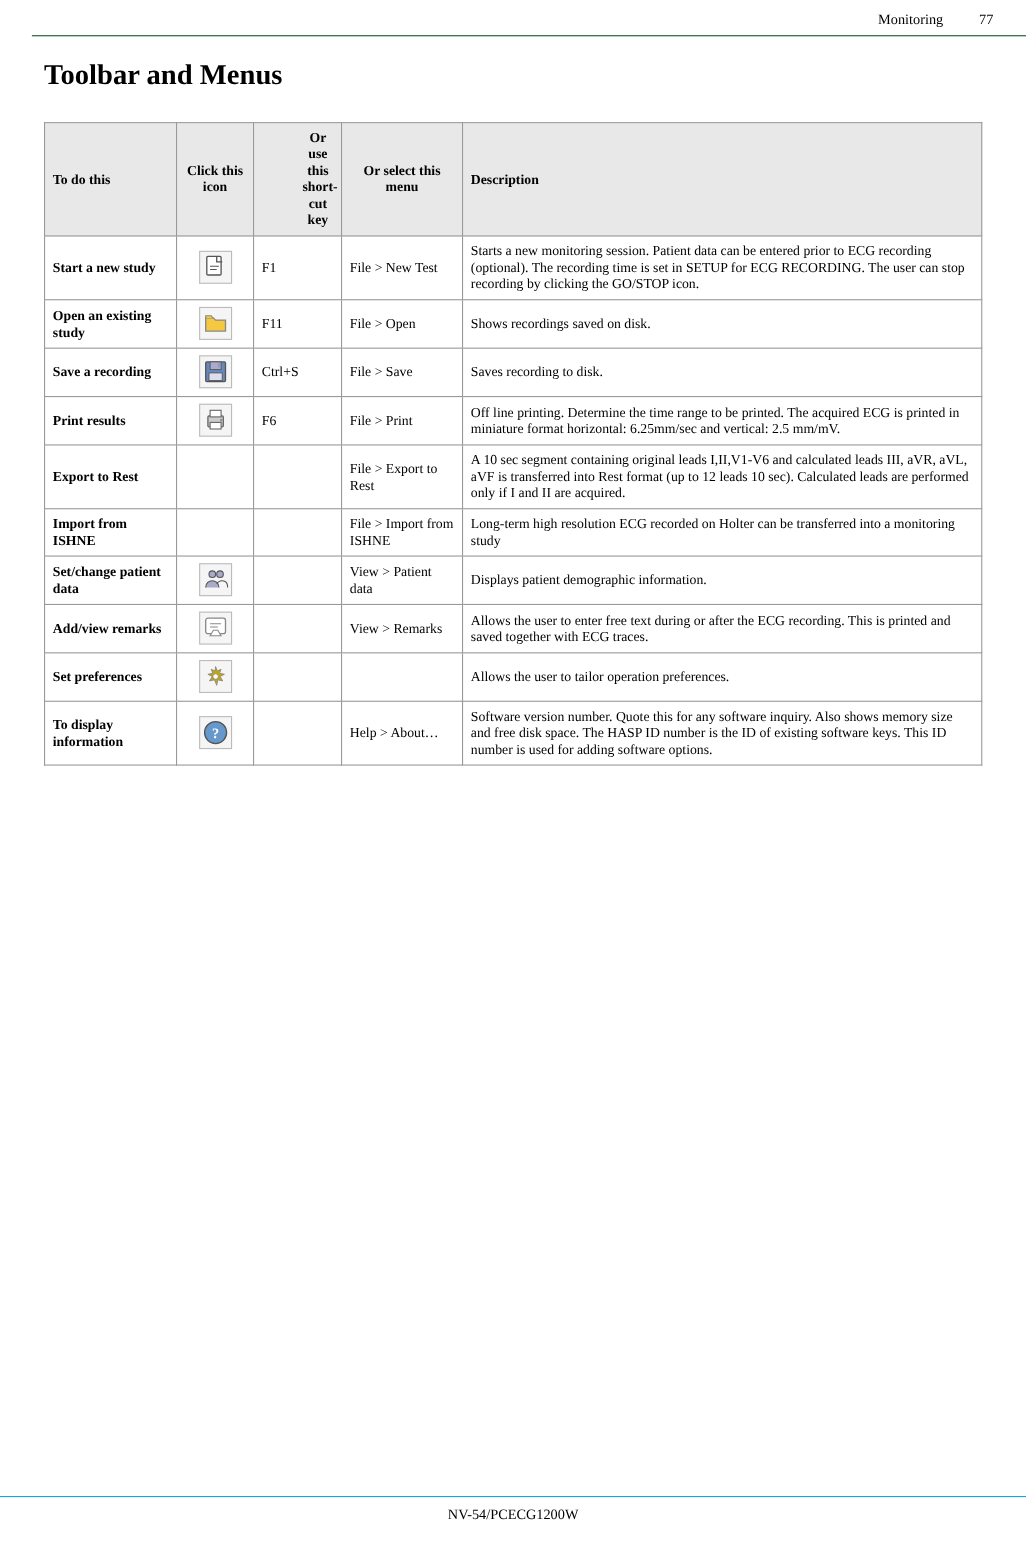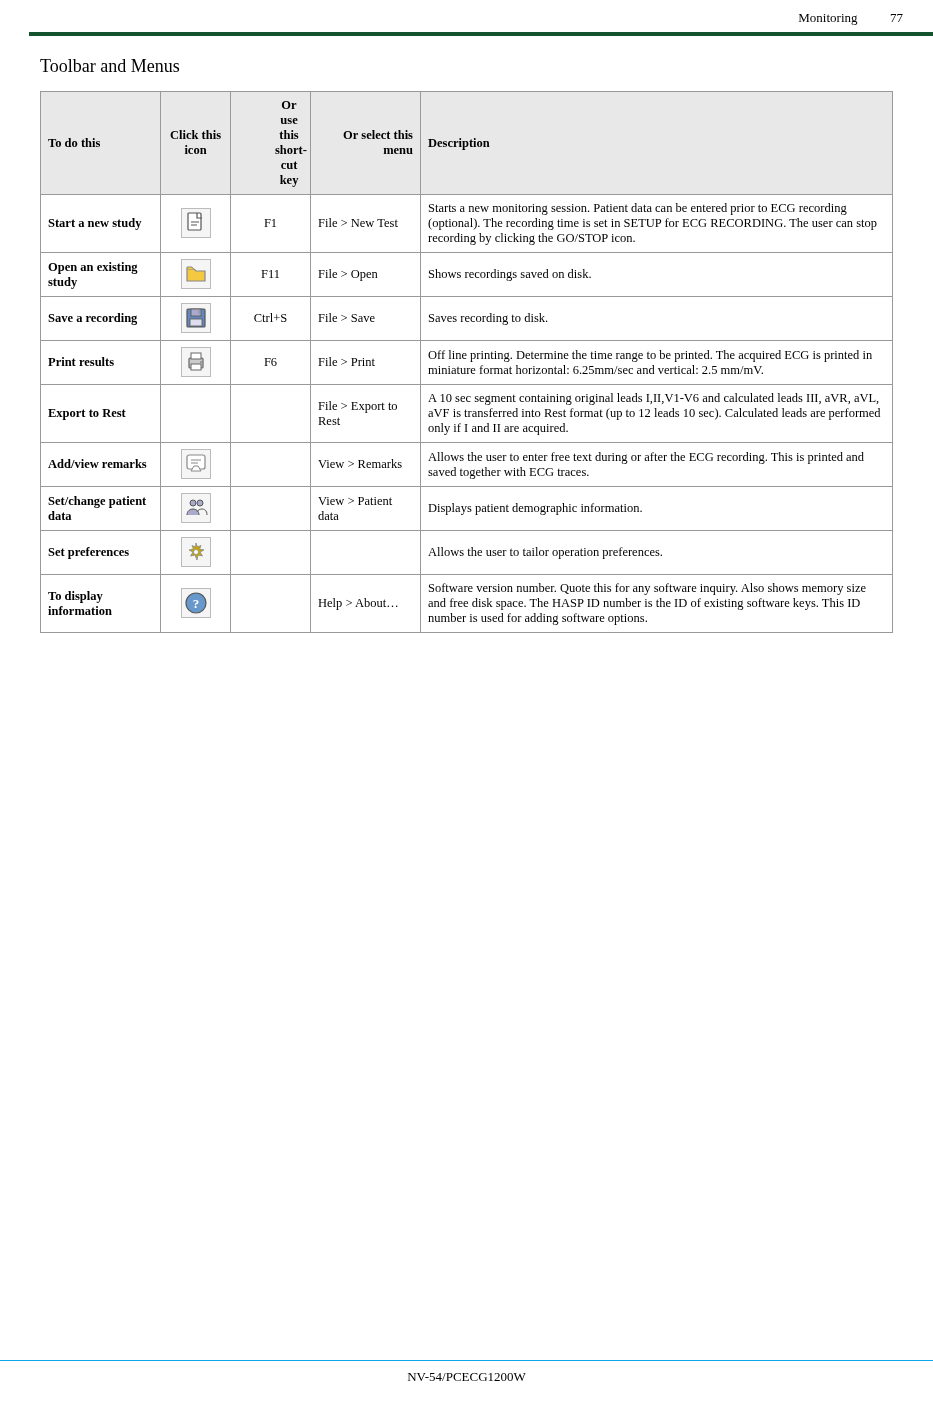--- a/index.html
+++ b/index.html
@@ -10,34 +10,34 @@
       color: #000;
       width: 933px;
       min-height: 1405px;
       position: relative;
     }
     .page-header {
       display: flex;
       justify-content: flex-end;
       align-items: center;
       padding: 10px 30px 6px 30px;
-      border-bottom: 4px solid #14532d;
+      border-bottom: 1px solid #14532d;
       margin-bottom: 10px;
       margin-left: 29px;
     }
     .page-header-text {
       font-size: 13px;
     }
     .page-content {
       padding: 10px 40px 30px 40px;
     }
     .page-title {
-      font-size: 18px;
-      font-weight: normal;
-      margin-bottom: 14px;
+      font-size: 26px;
+      font-weight: bold;
+      margin-bottom: 28px;
     }
     table {
       border-collapse: collapse;
       width: 100%;
       table-layout: fixed;
     }
     th, td {
       border: 1px solid #999;
       padding: 6px 7px;
       vertical-align: middle;
@@ -60,21 +60,20 @@
     .col-click { width: 70px; margin-top: 12px; }
     .col-shortcut { width: 80px; }
     .col-menu { width: 110px; }
     .col-desc { width: auto; }
 
     td.icon-cell {
       text-align: center;
       vertical-align: middle;
     }
     td.shortcut-cell {
-      text-align: center;
       vertical-align: middle;
     }
     td.menu-cell {
       vertical-align: middle;
     }
     td.label-cell {
       font-weight: bold;
       vertical-align: middle;
     }
 
@@ -102,21 +101,21 @@
 
 <div class="page-content">
   <h1 class="page-title">Toolbar and Menus</h1>
 
   <table>
     <thead>
       <tr>
         <th class="col-todo" style="text-align:left;vertical-align:middle;">To do this</th>
         <th class="col-click" style="text-align:center;">Click this icon</th>
         <th class="col-shortcut" style="text-align:center;padding-left:44px;">Or use this short-cut key</th>
-        <th class="col-menu" style="text-align:right;">Or select this menu</th>
+        <th class="col-menu" style="text-align:center;">Or select this menu</th>
         <th class="col-desc" style="text-align:left;">Description</th>
       </tr>
     </thead>
     <tbody id="table-body">
     <tr>
           <td class="label-cell">Start a new study</td>
           <td class="icon-cell"><div style="display: inline-flex; align-items: center; justify-content: center; width: 30px; height: 30px; border: 1px solid rgb(187, 187, 187); background: rgb(245, 245, 245);">
               <svg width="24" height="24" viewBox="0 0 24 24" fill="none" xmlns="http://www.w3.org/2000/svg">
     <rect x="4" y="2" width="13" height="17" rx="1" fill="#fff" stroke="#555" stroke-width="1.2"></rect>
     <polyline points="13,2 13,7 18,7" fill="none" stroke="#555" stroke-width="1.2"></polyline>
@@ -169,48 +168,55 @@
           <td>Off line printing. Determine the time range to be printed. The acquired ECG is printed in miniature format horizontal: 6.25mm/sec and vertical: 2.5 mm/mV.</td>
         </tr>
         <tr>
           <td class="label-cell">Export to Rest</td>
           <td class="icon-cell"></td>
           <td class="shortcut-cell"></td>
           <td class="menu-cell">File &gt; Export to Rest</td>
           <td>A 10 sec segment containing original leads I,II,V1-V6 and calculated leads III, aVR, aVL, aVF is transferred into Rest format (up to 12 leads 10 sec). Calculated leads are performed only if I and II are acquired.</td>
         </tr>
         <tr>
+          <td class="label-cell">Import from ISHNE</td>
+          <td class="icon-cell"></td>
+          <td class="shortcut-cell"></td>
+          <td class="menu-cell">File &gt; Import from ISHNE</td>
+          <td>Long-term high resolution ECG recorded on Holter can be transferred into a monitoring study</td>
+        </tr>
+        <tr>
+          <td class="label-cell">Set/change patient data</td>
+          <td class="icon-cell"><div style="display: inline-flex; align-items: center; justify-content: center; width: 30px; height: 30px; border: 1px solid rgb(187, 187, 187); background: rgb(245, 245, 245);">
+              <svg width="24" height="24" viewBox="0 0 24 24" fill="none" xmlns="http://www.w3.org/2000/svg">
+    <circle cx="9" cy="7" r="3" fill="#aac" stroke="#555" stroke-width="1"></circle>
+    <circle cx="16" cy="7" r="3" fill="#aac" stroke="#555" stroke-width="1"></circle>
+    <path d="M3 19c0-4 3-6 6-6s6 2 6 6" fill="#aac" stroke="#555" stroke-width="1"></path>
+    <path d="M13 16c1-2 3-3 5-3s5 1 5 6" fill="none" stroke="#555" stroke-width="1"></path>
+  </svg>
+            </div></td>
+          <td class="shortcut-cell"></td>
+          <td class="menu-cell">View &gt; Patient data</td>
+          <td>Displays patient demographic information.</td>
+        </tr>
+        <tr>
           <td class="label-cell">Add/view remarks</td>
           <td class="icon-cell"><div style="display: inline-flex; align-items: center; justify-content: center; width: 30px; height: 30px; border: 1px solid rgb(187, 187, 187); background: rgb(245, 245, 245);">
               <svg width="24" height="24" viewBox="0 0 24 24" fill="none" xmlns="http://www.w3.org/2000/svg">
     <rect x="3" y="3" width="18" height="14" rx="2" fill="#fff" stroke="#888" stroke-width="1.2"></rect>
     <path d="M7 19 L10 14 H14 L17 19z" fill="#fff" stroke="#888" stroke-width="1"></path>
     <line x1="7" y1="8" x2="17" y2="8" stroke="#888" stroke-width="1"></line>
     <line x1="7" y1="11" x2="14" y2="11" stroke="#888" stroke-width="1"></line>
   </svg>
             </div></td>
           <td class="shortcut-cell"></td>
           <td class="menu-cell">View &gt; Remarks</td>
           <td>Allows the user to enter free text during or after the ECG recording. This is printed and saved together with ECG traces.</td>
         </tr>
         <tr>
-          <td class="label-cell">Set/change patient data</td>
-          <td class="icon-cell"><div style="display: inline-flex; align-items: center; justify-content: center; width: 30px; height: 30px; border: 1px solid rgb(187, 187, 187); background: rgb(245, 245, 245);">
-              <svg width="24" height="24" viewBox="0 0 24 24" fill="none" xmlns="http://www.w3.org/2000/svg">
-    <circle cx="9" cy="7" r="3" fill="#aac" stroke="#555" stroke-width="1"></circle>
-    <circle cx="16" cy="7" r="3" fill="#aac" stroke="#555" stroke-width="1"></circle>
-    <path d="M3 19c0-4 3-6 6-6s6 2 6 6" fill="#aac" stroke="#555" stroke-width="1"></path>
-    <path d="M13 16c1-2 3-3 5-3s5 1 5 6" fill="none" stroke="#555" stroke-width="1"></path>
-  </svg>
-            </div></td>
-          <td class="shortcut-cell"></td>
-          <td class="menu-cell">View &gt; Patient data</td>
-          <td>Displays patient demographic information.</td>
-        </tr>
-        <tr>
           <td class="label-cell">Set preferences</td>
           <td class="icon-cell"><div style="display: inline-flex; align-items: center; justify-content: center; width: 30px; height: 30px; border: 1px solid rgb(187, 187, 187); background: rgb(245, 245, 245);">
               <svg width="24" height="24" viewBox="0 0 24 24" fill="none" xmlns="http://www.w3.org/2000/svg">
     <path d="M12 3 L13.5 7 L17 5.5 L15.5 9 L20 10 L16 12 L18.5 16 L14 15 L13 20 L11 15 L6.5 16 L9 12 L5 10 L9.5 9 L8 5.5 L11.5 7Z" fill="#c8a800" stroke="#888" stroke-width="0.8"></path>
     <circle cx="12" cy="12" r="2.5" fill="#fff" stroke="#888" stroke-width="0.8"></circle>
   </svg>
             </div></td>
           <td class="shortcut-cell"></td>
           <td class="menu-cell"></td>
           <td>Allows the user to tailor operation preferences.</td>

